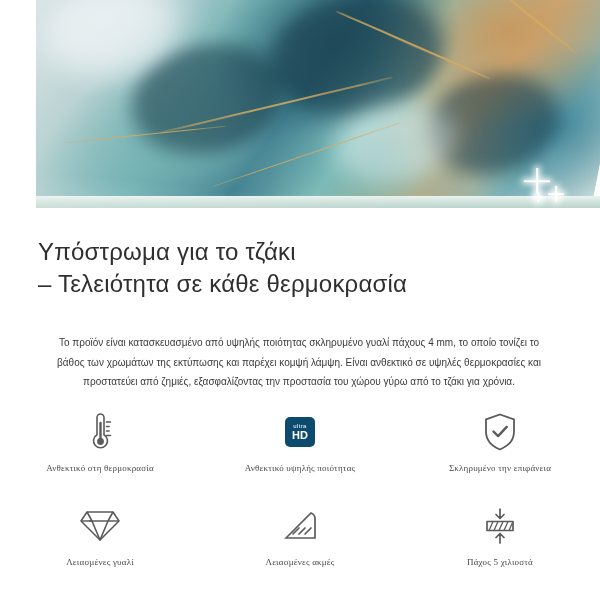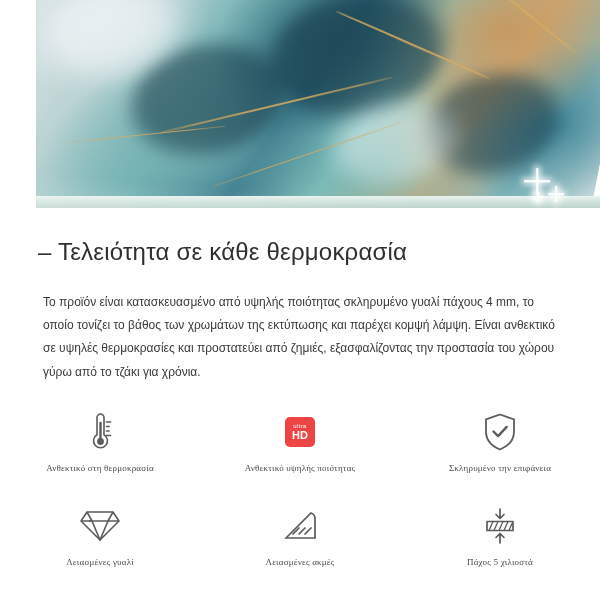--- a/index.html
+++ b/index.html
@@ -131,26 +131,26 @@
     margin: 0;
     padding: 14px 38px 0 38px;
     font-size: 24px;
     line-height: 1.32;
     font-weight: 400;
     color: #2f2f2f;
     letter-spacing: 0.2px;
   }
   .title .line2 { display: block; }
   .body-text {
-    margin: 5px;
+    margin: 16px;
     padding: 18px 40px 0 38px;
-    font-size: 12px;
+    font-size: 10px;
     line-height: 1.95;
     color: #3a3a3a;
-    text-align: left;
+    text-align: center;
   }
 
   
   .features {
     position: absolute;
     left: 0;
     top: 404px;
     width: 600px;
     display: grid;
     grid-template-columns: repeat(3, 1fr);
@@ -175,21 +175,21 @@
     font-size: 9px;
     color: #4a4a4a;
     text-align: right;
     letter-spacing: 0.2px;
     font-family: "Liberation Serif", serif;
   }
   .hd-badge {
     width: 30px;
     height: 30px;
     border-radius: 5px;
-    background: #ef4444;
+    background: #0c4a6e;
     color: #ffffff;
     display: flex;
     flex-direction: column;
     align-items: center;
     justify-content: center;
     line-height: 1;
   }
   .hd-badge .u { font-size: 6px; letter-spacing: 0.4px; }
   .hd-badge .hd { font-size: 11px; font-weight: bold; margin-top: 1px; }
 </style>
@@ -215,20 +215,21 @@
     <div class="glass-edge-2"></div>
     <div class="hero-mask-left"></div>
     <div class="hero-mask-bottom"></div>
     <span class="sparkle sp1"></span>
     <span class="sparkle sp2"></span>
     <span class="sparkle sp3"></span>
   </div>
 
   <div class="content">
     <h1 class="title">
+      <span>Υπόστρωμα για το τζάκι</span>
       <span class="line2">– Τελειότητα σε κάθε θερμοκρασία</span>
     </h1>
     <p class="body-text">Το προϊόν είναι κατασκευασμένο από υψηλής ποιότητας σκληρυμένο γυαλί πάχους 4 mm, το οποίο τονίζει το βάθος των χρωμάτων της εκτύπωσης και παρέχει κομψή λάμψη. Είναι ανθεκτικό σε υψηλές θερμοκρασίες και προστατεύει από ζημιές, εξασφαλίζοντας την προστασία του χώρου γύρω από το τζάκι για χρόνια.</p>
   </div>
 
   <div class="features">
 
     <div class="feature">
       <div class="feature-icon">
         <svg width="40" height="42" viewBox="0 0 40 42" fill="none" stroke="#5b5b5b" stroke-width="1.6" stroke-linecap="round">

